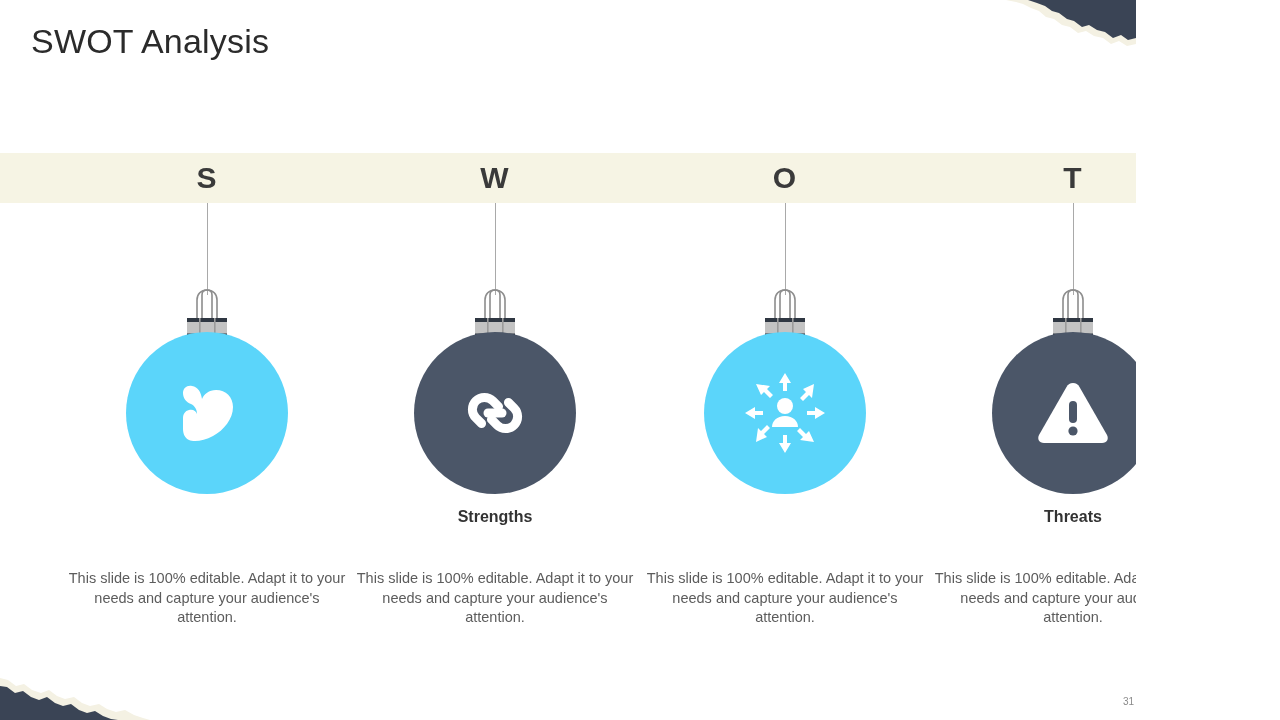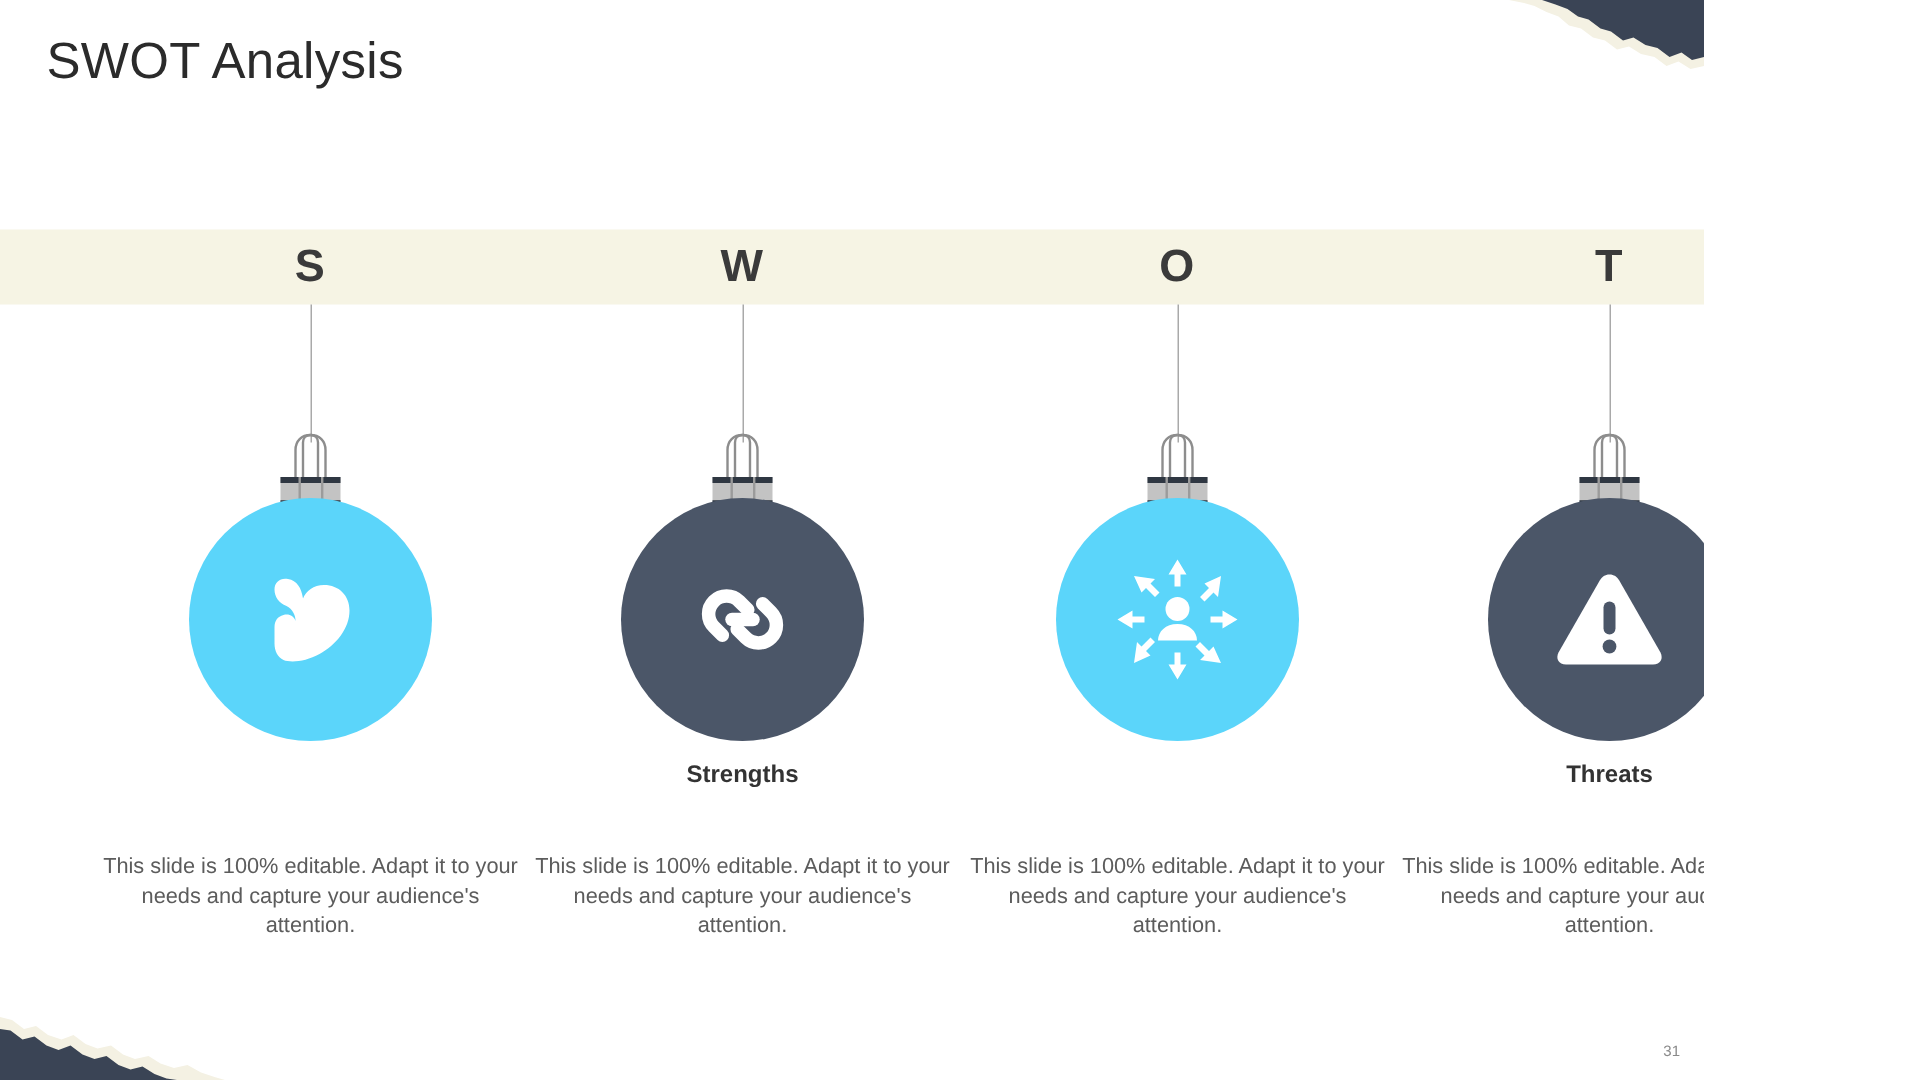--- a/index.html
+++ b/index.html
@@ -149,21 +149,21 @@
     font-size: 14.5px;
     font-weight: 400;
     color: #5c5c5c;
     line-height: 19.5px;
     margin-top: 32px;
   }
 
   
   .page-number {
     position: absolute;
-    right: 16px;
+    right: 2px;
     bottom: 12px;
     font-size: 10px;
     color: #8a8a8a;
     line-height: 12px;
     margin-top: 36px;
   }
 </style>
 </head>
 <body>
 

